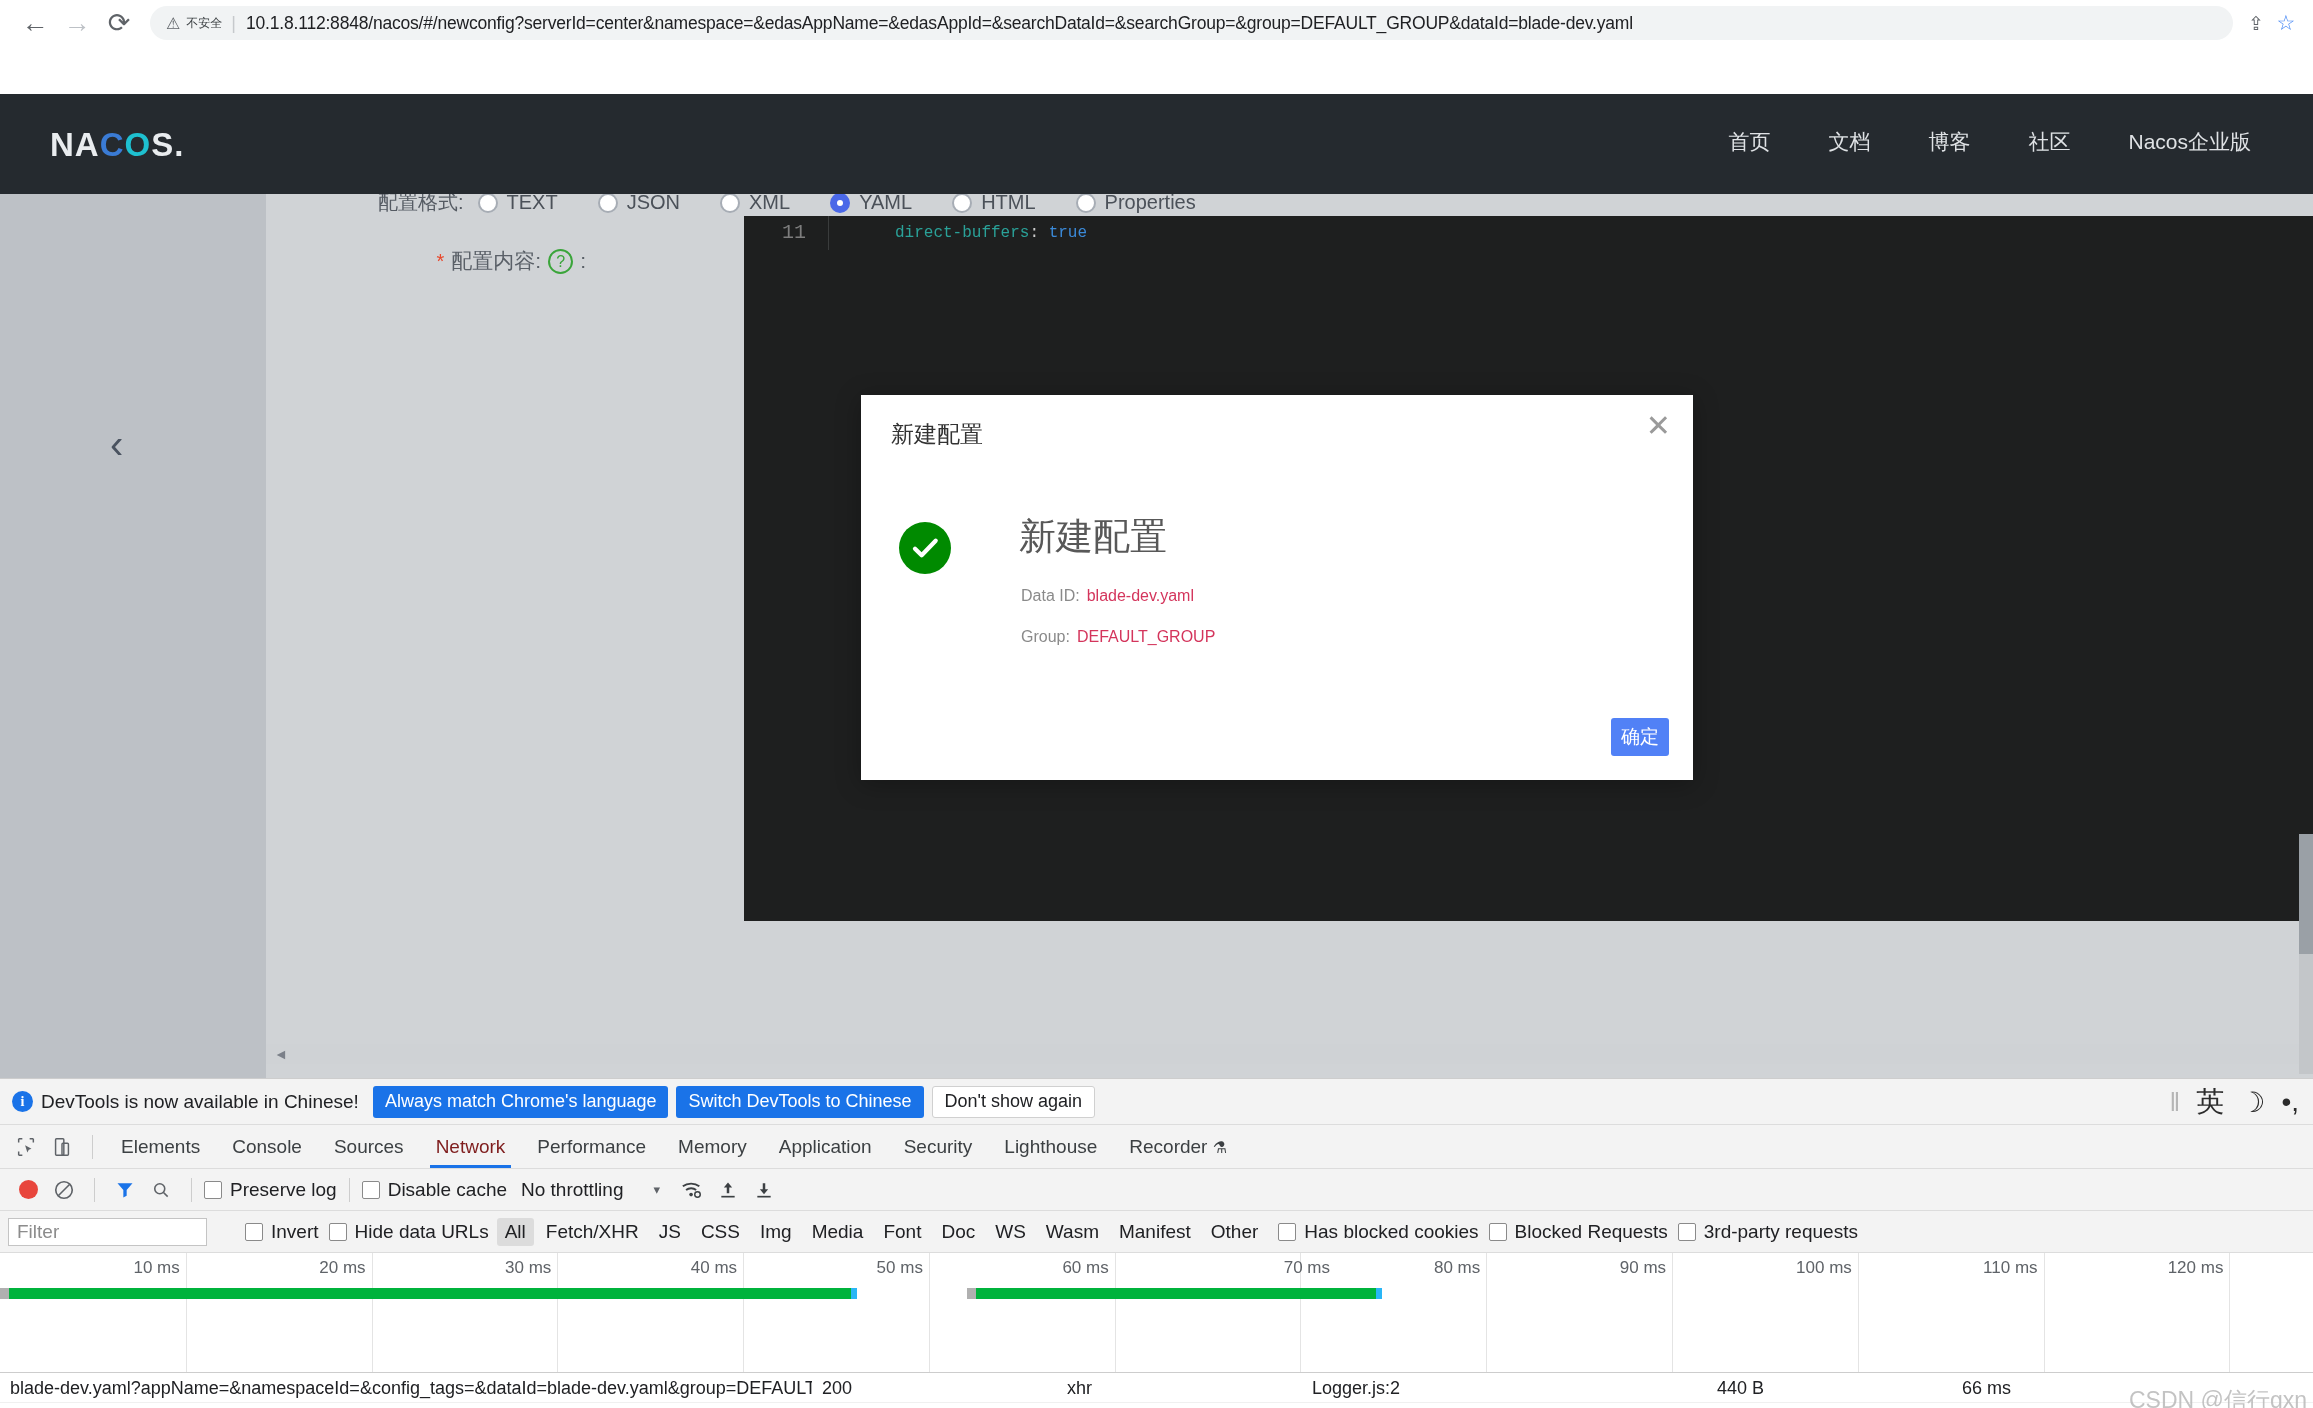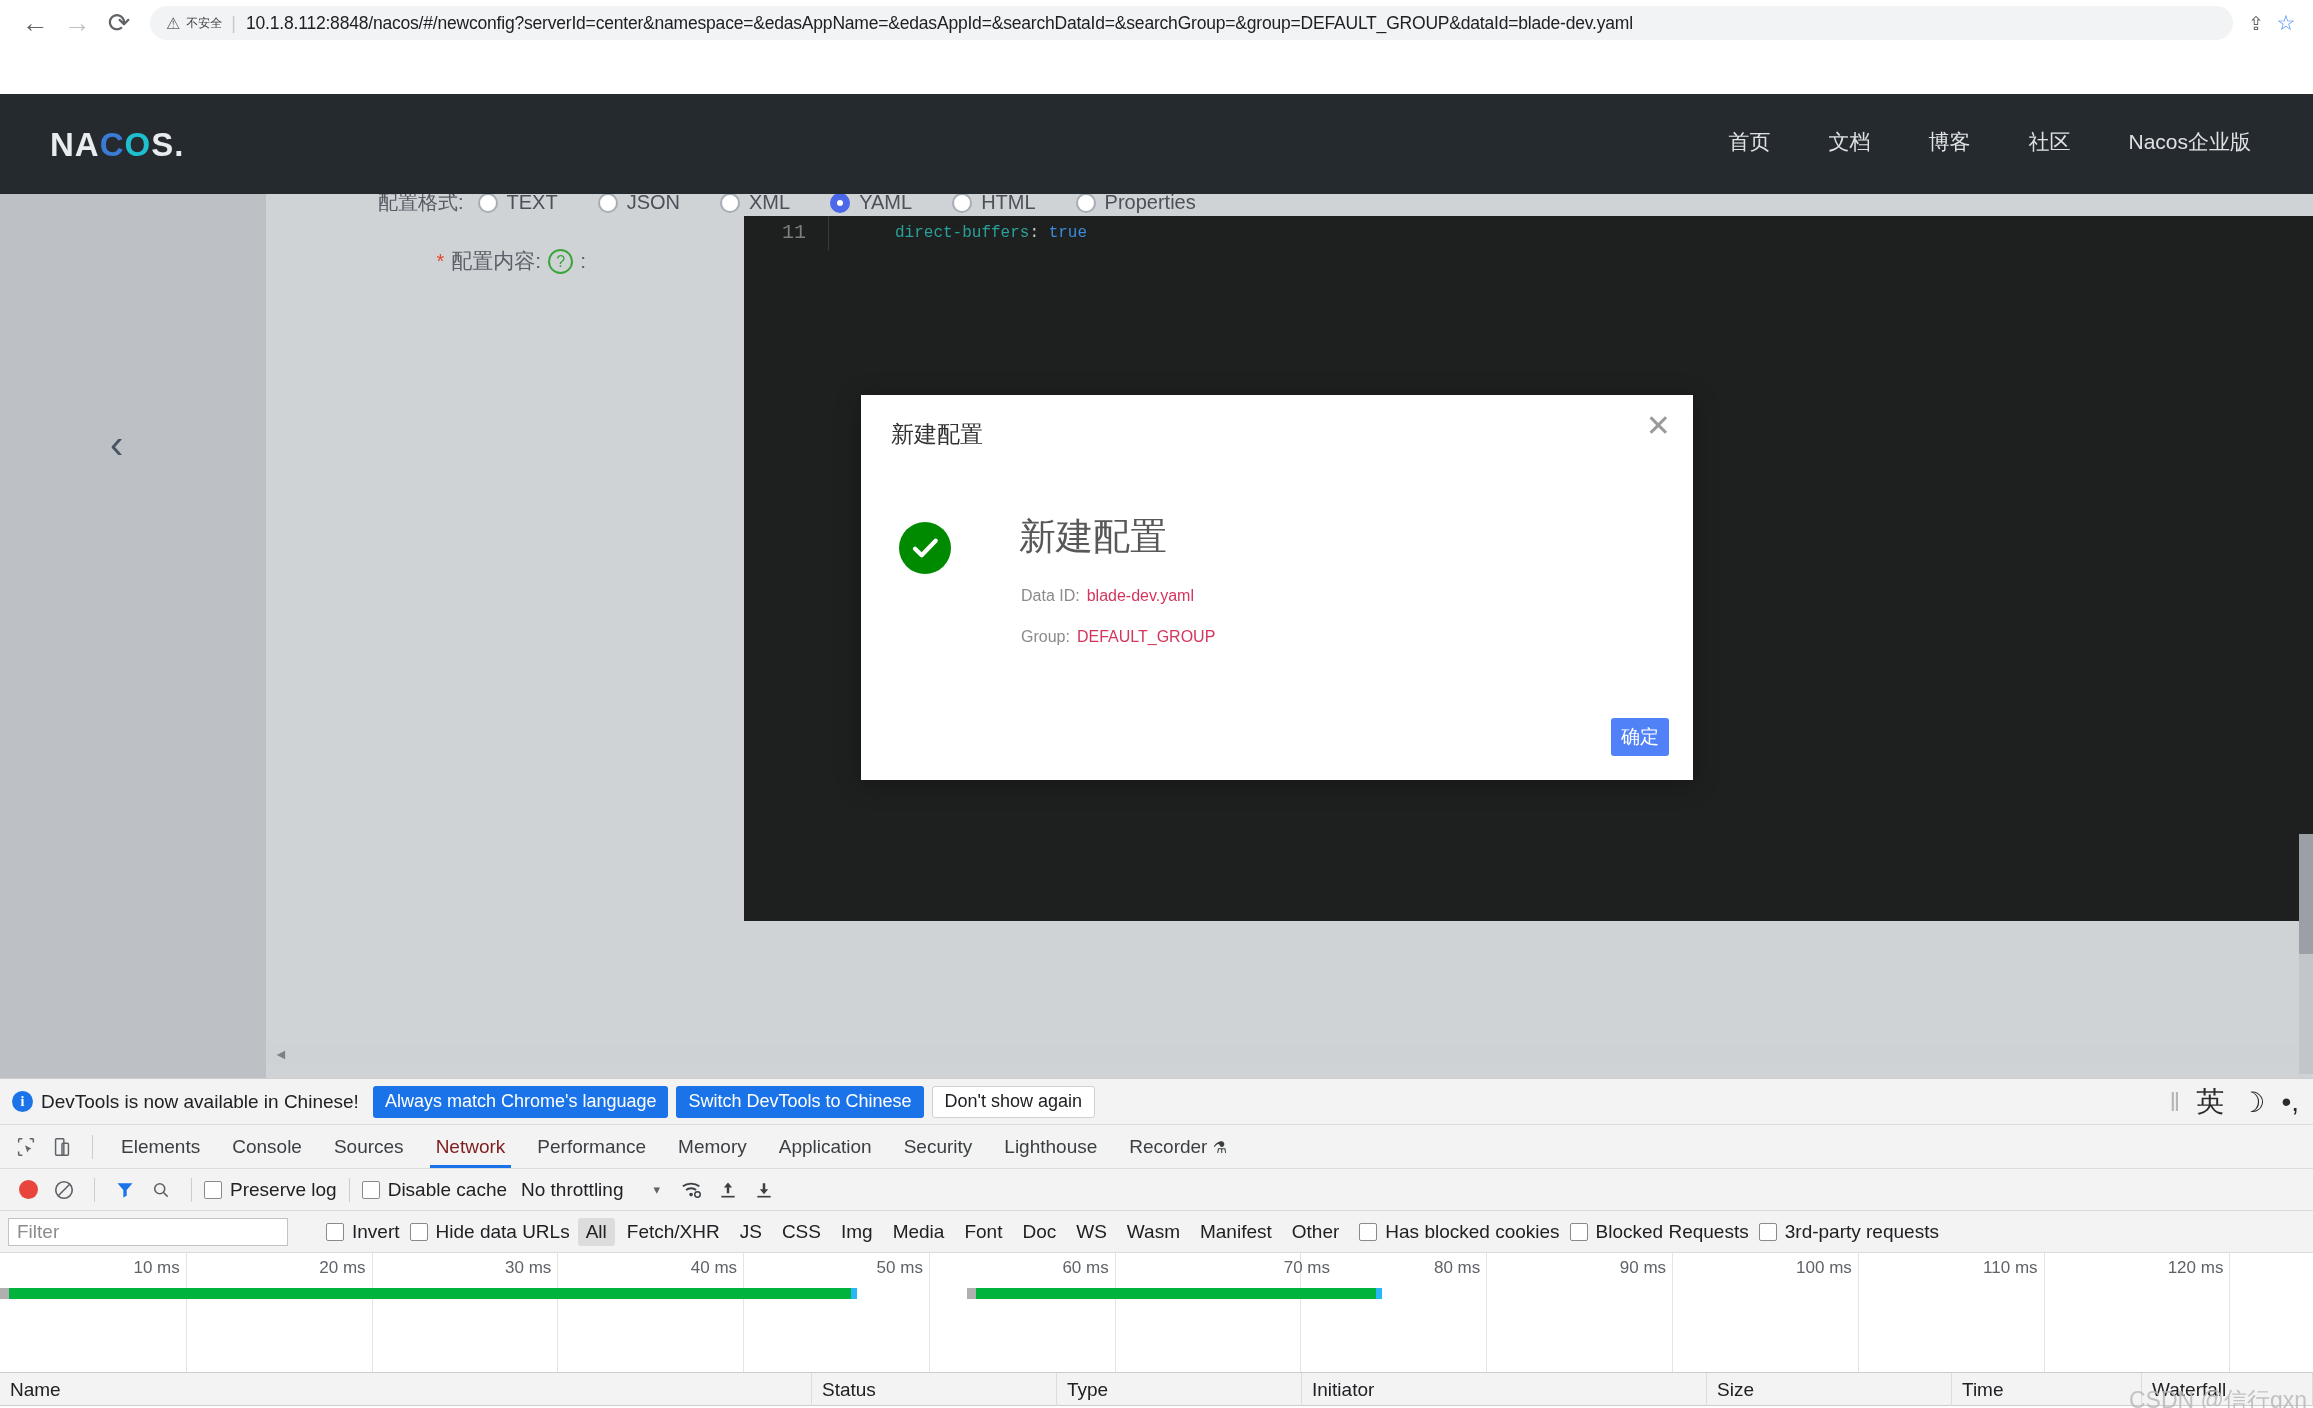--- a/index.html
+++ b/index.html
@@ -227,21 +227,21 @@
   .tb-checkbox { display: flex; align-items: center; gap: 8px; font-size: 19px; color: #202124; cursor: pointer; }
   .cbox { width: 18px; height: 18px; border: 1.6px solid #8a8a8a; background: #fff; border-radius: 2px; display: inline-block; }
   .throttle-sel { font-size: 19px; color: #202124; display: flex; align-items: center; gap: 30px; cursor: pointer; }
   .caret { font-size: 13px; color: #5f6368; }
 
   .dt-filterbar {
     height: 42px; background: #f3f3f3; display: flex; align-items: center;
     padding-left: 4px; border-bottom: 1px solid #dcdcdc;
   }
   .filter-input {
-    width: 280px; height: 28px; border: 1px solid #c4c4c4; background: #fff; margin-left: 4px;
+    width: 199px; height: 28px; border: 1px solid #c4c4c4; background: #fff; margin-left: 4px;
     padding: 0 8px; font-size: 19px; color: #5f6368; font-family: "Liberation Sans", sans-serif;
   }
   .filter-input::placeholder { color: #8c8c8c; }
   .ftype {
     font-size: 19px; color: #202124; padding: 3px 8px; border-radius: 3px; cursor: pointer; margin: 0 2px;
   }
   .ftype.active { background: #dcdcdc; }
 
   
   .dt-timeline {
@@ -567,29 +567,20 @@
           <span class="cap-start"></span>
           <span class="cap-end"></span>
         </div>
         <div class="tl-bar" style="left: 976.086px; width: 400.149px; top: 35px;">
           <span class="cap-start"></span>
           <span class="cap-end"></span>
         </div>
       </div>
 
     <div class="dt-table">
-      <div class="dt-thead" id="thead">
-          <div class="dt-th" style="width: 812px;">Name</div>
-          <div class="dt-th" style="width: 245px;">Status</div>
-          <div class="dt-th" style="width: 245px;">Type</div>
-          <div class="dt-th" style="width: 405px;">Initiator</div>
-          <div class="dt-th" style="width: 245px;">Size</div>
-          <div class="dt-th" style="width: 190px;">Time</div>
-          <div class="dt-th" style="width: 171px;">Waterfall</div>
-        </div>
       <div id="tbody">
           <div class="dt-row">
             <div class="dt-td" style="width: 812px;">blade-dev.yaml?appName=&amp;namespaceId=&amp;config_tags=&amp;dataId=blade-dev.yaml&amp;group=DEFAULT_GROUP&amp;c...</div>
             <div class="dt-td" style="width: 245px;">200</div>
             <div class="dt-td" style="width: 245px;">xhr</div>
             <div class="dt-td" style="width: 405px;">Logger.js:2</div>
             <div class="dt-td" style="width: 245px;">440 B</div>
             <div class="dt-td" style="width: 190px;">66 ms</div>
           </div>
         </div>

